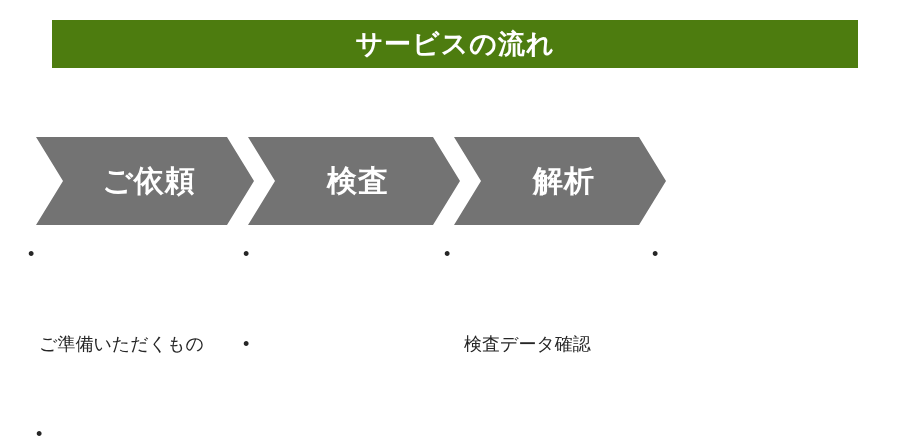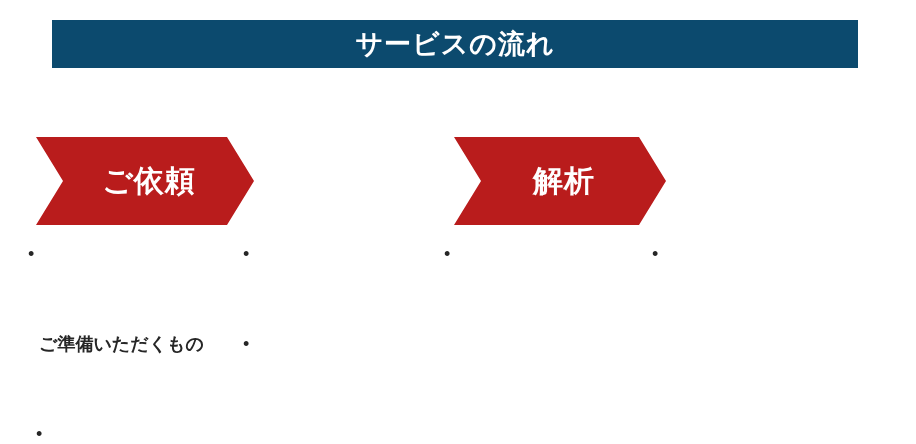--- a/index.html
+++ b/index.html
@@ -15,21 +15,21 @@
     font-family: "Liberation Sans", "DejaVu Sans", sans-serif;
   }
 
   
   #title-banner {
     position: absolute;
     left: 52px;
     top: 20px;
     width: 806px;
     height: 48px;
-    background: #0c4a6e;
+    background: #4d7c0f;
     display: flex;
     align-items: center;
     justify-content: center;
   }
   #title-banner .title-text {
     color: #ffffff;
     font-size: 27px;
     font-weight: bold;
     letter-spacing: 1px;
     line-height: 1;
@@ -41,21 +41,21 @@
     position: absolute;
     left: 0;
     top: 137px;
     width: 916px;
     height: 88px;
   }
   .chevron {
     position: absolute;
     top: 0;
     height: 88px;
-    background: #b91c1c;
+    background: #737373;
     display: flex;
     align-items: center;
     justify-content: center;
     -webkit-clip-path: polygon(0 0, calc(100% - 27px) 0, 100% 50%, calc(100% - 27px) 100%, 0 100%, 27px 50%);
     clip-path: polygon(0 0, calc(100% - 27px) 0, 100% 50%, calc(100% - 27px) 100%, 0 100%, 27px 50%);
   }
   .chevron .chevron-label {
     color: #ffffff;
     font-size: 30px;
     font-weight: bold;
@@ -110,40 +110,43 @@
     line-height: 30px;
   }
   .bullet-item .bullet-text {
     display: block;
   }
 
   
   #bullet-column-1 .bullet-item { padding-left: 11px; }
   #bullet-column-1 .bullet-item.indented { padding-left: 19px; }
   #bullet-column-1 .bullet-item.indented .bullet-dot { left: 8px; }
-  #bullet-column-1 .bullet-item .bullet-text { text-indent: 0; font-weight: bold; }
+  #bullet-column-1 .bullet-item .bullet-text { text-indent: 0; }
 
   
   #bullet-column-2 .bullet-item,
   #bullet-column-3 .bullet-item,
   #bullet-column-4 .bullet-item { padding-left: 20px; }
 </style>
 </head>
 <body>
 
 <div id="title-banner">
   <span class="title-text">サービスの流れ</span>
 </div>
 
 <div id="chevron-row">
 
   <div class="chevron" id="chevron-1">
     <span class="chevron-label">ご依頼</span>
   </div>
 
+  <div class="chevron" id="chevron-2">
+    <span class="chevron-label">検査</span>
+  </div>
 
   <div class="chevron" id="chevron-3">
     <span class="chevron-label">解析</span>
   </div>
 
 
 </div>
 
 <div id="bullet-columns">
 
@@ -171,20 +174,21 @@
         
       </li>
 
     </ul>
   </div>
 
   <div class="bullet-column" id="bullet-column-3">
     <ul class="bullet-list">
       <li class="bullet-item">
         <span class="bullet-dot">•</span>
+        <span class="bullet-text">検査データ確認</span>
       </li>
     </ul>
   </div>
 
   <div class="bullet-column" id="bullet-column-4">
     <ul class="bullet-list">
       <li class="bullet-item">
         <span class="bullet-dot">•</span>
       </li>
     </ul>

